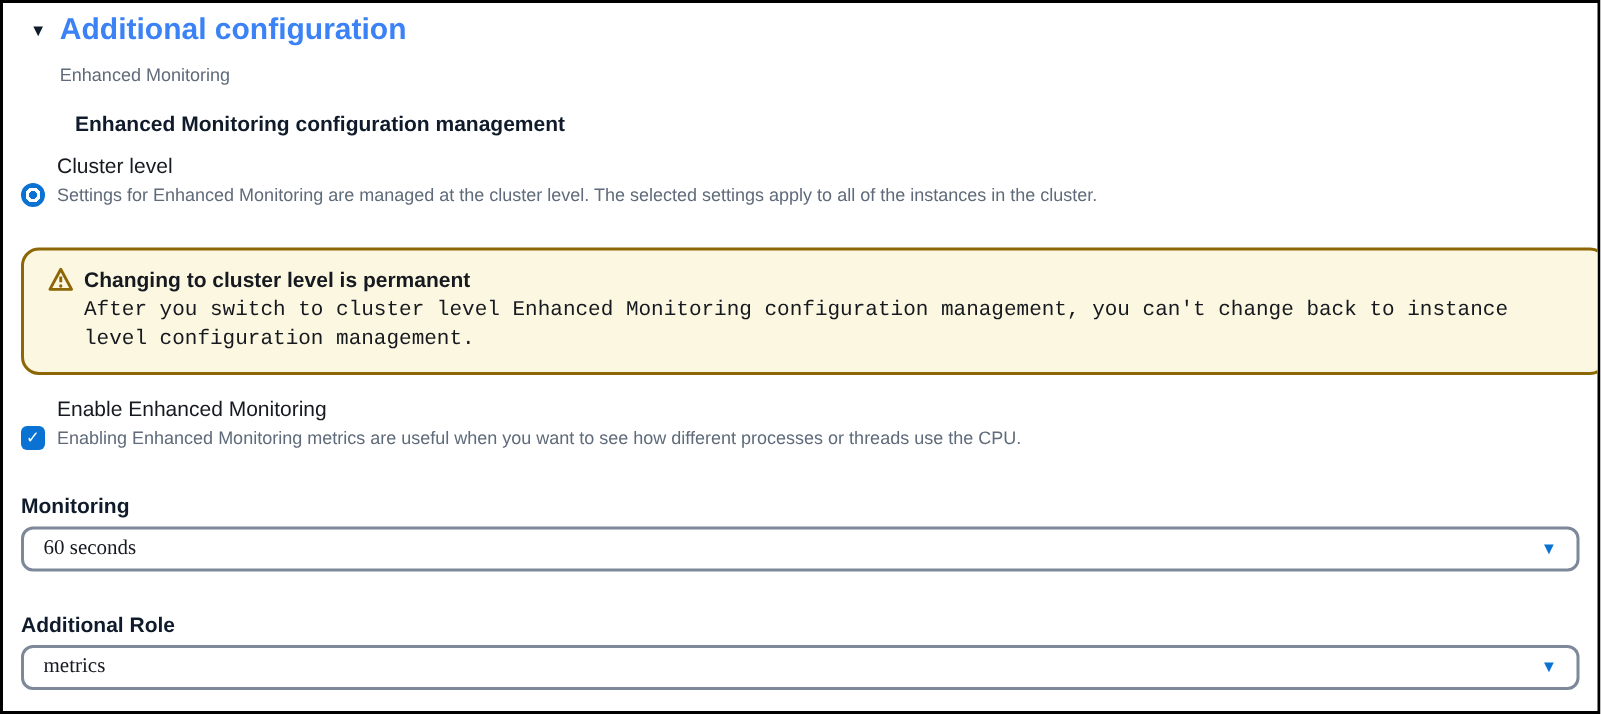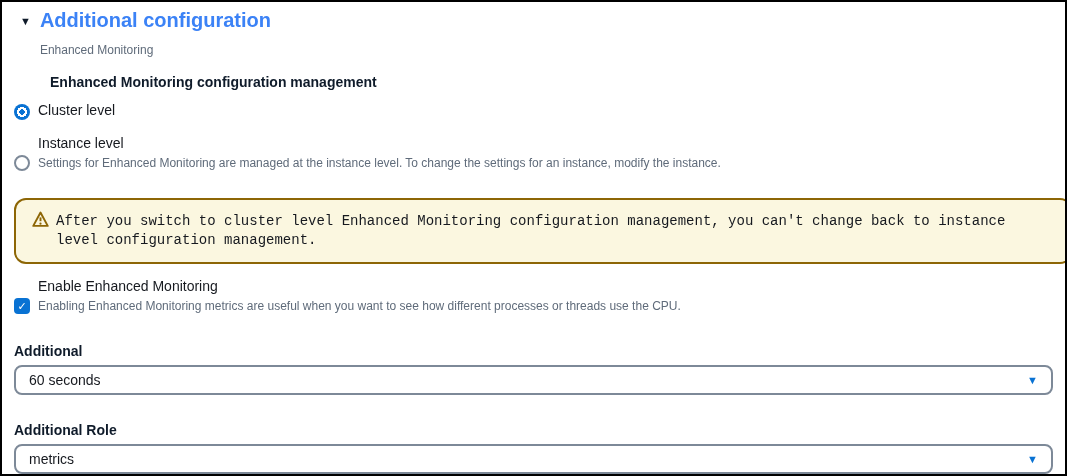--- a/index.html
+++ b/index.html
@@ -62,21 +62,21 @@
     display:flex; align-items:center; justify-content:center;
   }
   .checkbox.checked { border:none; background:#0972d3; color:#fff; font-size:11px; font-weight:bold; line-height:16px; }
   
   .field-block { margin-top:29px; }
   .select {
     width:1039px; height:30px;
     border:2px solid #7d8998; border-radius:8px;
     background:#fff;
     display:flex; align-items:center; justify-content:space-between;
-    padding:0 13px; cursor:pointer;
+    padding:0 13px; cursor:pointer;font-family:Liberation Serif, serif;
   }
   .select-value { font-size:14px; color:#16191f; }
   .caret { color:#0972d3; font-size:11px; line-height:1; }
 </style>
 </head>
 <body>
 
 <div class="frame">
 
   <div class="section-header">
@@ -86,56 +86,51 @@
       <div class="section-subtitle">Enhanced Monitoring</div>
     </div>
   </div>
 
   <div class="group-label">Enhanced Monitoring configuration management</div>
 
   <div class="option-row">
     <div class="radio selected" id="radio-0"></div>
     <div>
       <div class="option-label">Cluster level</div>
+      <div class="option-desc">Settings for Enhanced Monitoring are managed at the cluster level. The selected settings apply to all of the instances in the cluster.</div>
     </div>
   </div>
 
-  <div class="option-row">
-    <div class="radio" id="radio-1"></div>
-    <div>
-      <div class="option-label">Instance level</div>
-      <div class="option-desc">Settings for Enhanced Monitoring are managed at the instance level. To change the settings for an instance, modify the instance.</div>
-    </div>
-  </div>
 
   <div class="alert">
     <span class="warn-icon">
       <svg width="17" height="17" viewBox="0 0 16 16">
         <path d="M8 1.4 L14.8 14 H1.2 Z" fill="none" stroke="#8d6605" stroke-width="1.8" stroke-linejoin="round"></path>
         <line x1="8" y1="6" x2="8" y2="9.6" stroke="#8d6605" stroke-width="1.8"></line>
         <circle cx="8" cy="11.9" r="1.05" fill="#8d6605"></circle>
       </svg>
     </span>
     <div>
+      <div class="alert-title">Changing to cluster level is permanent</div>
       <div class="alert-body">After you switch to cluster level Enhanced Monitoring configuration management, you can't change back to instance level configuration management.</div>
     </div>
   </div>
 
   <div class="checkbox-block">
     <div class="option-row" style="margin-bottom:0;">
       <div class="checkbox checked" id="enable-checkbox">✓</div>
       <div>
         <div class="option-label">Enable Enhanced Monitoring</div>
         <div class="option-desc">Enabling Enhanced Monitoring metrics are useful when you want to see how different processes or threads use the CPU.</div>
       </div>
     </div>
   </div>
 
   <div class="field-block">
-    <div class="field-label">Additional</div>
+    <div class="field-label">Monitoring</div>
     <div class="select">
       <span class="select-value">60 seconds</span>
       <span class="caret">▼</span>
     </div>
   </div>
 
   <div class="field-block" style="margin-top:27px;">
     <div class="field-label">Additional Role</div>
     <div class="select">
       <span class="select-value">metrics</span>

